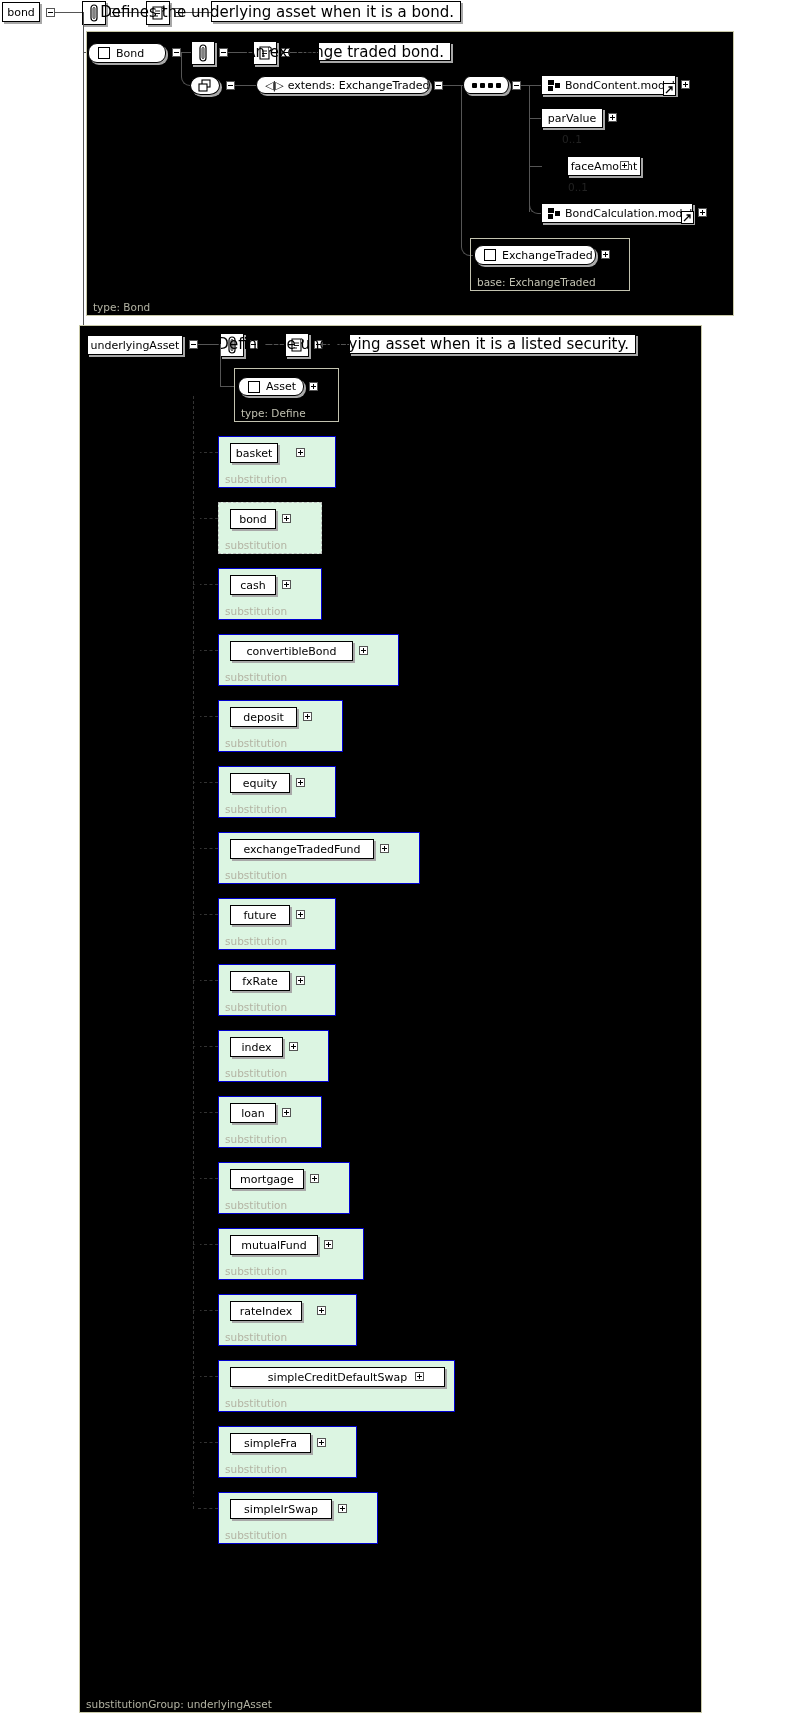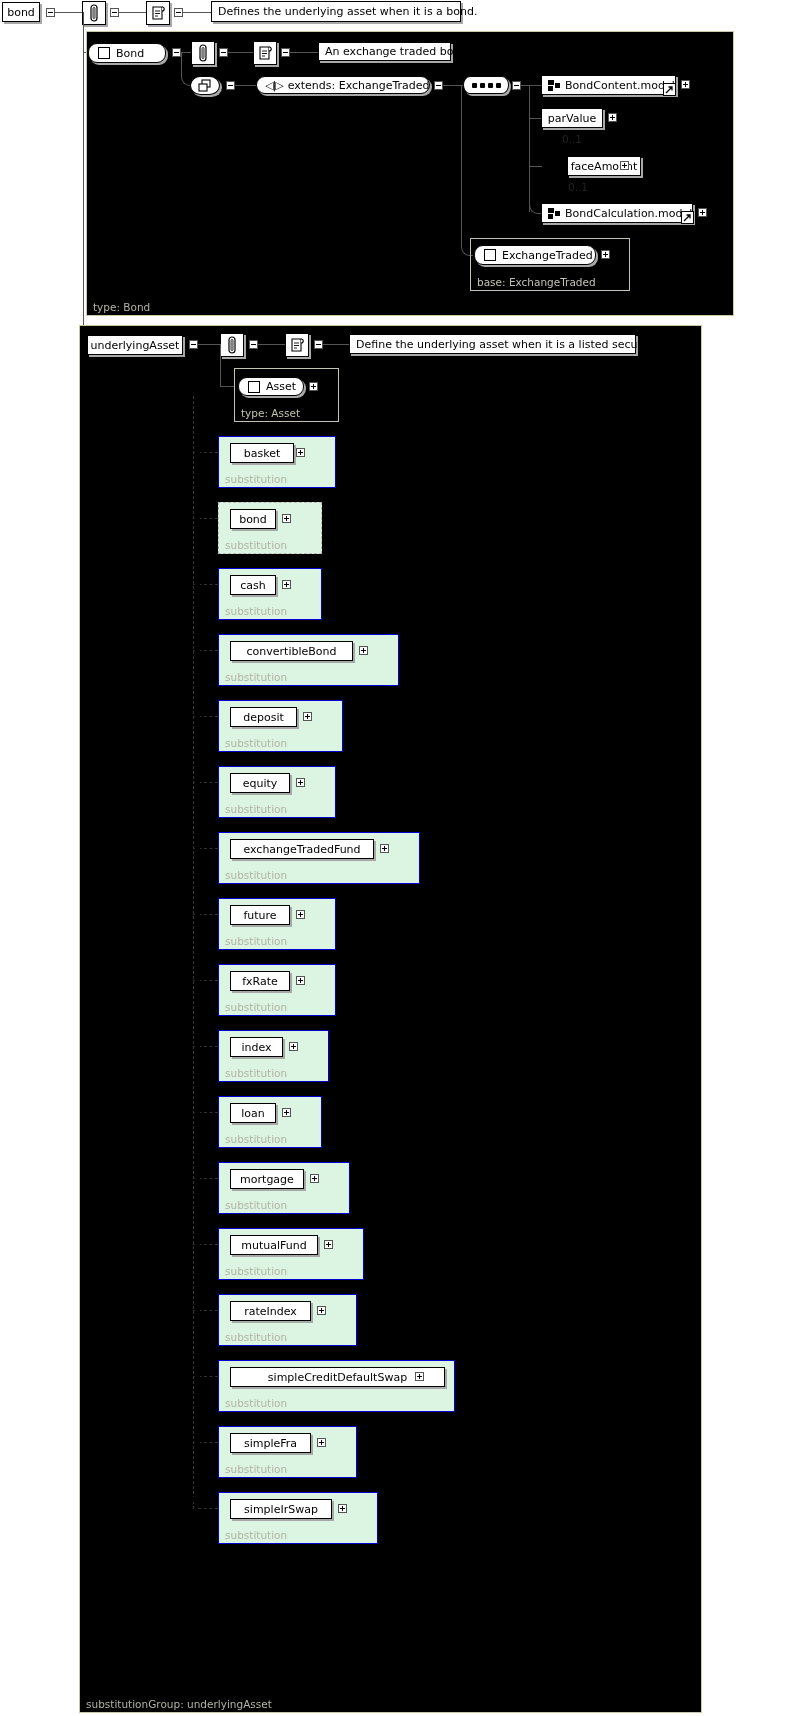--- a/index.html
+++ b/index.html
@@ -73,21 +73,21 @@
     position:absolute;width:24px;height:24px;background:#fff;border:1px solid #000;
     box-shadow:2px 2px 0 0 #a8a8a8;box-sizing:border-box;
     display:flex;align-items:center;justify-content:center;
   }
 
   
   .docbox{
     position:absolute;background:#fff;border:1px solid #000;
     box-shadow:2px 2px 0 0 #a8a8a8;box-sizing:border-box;
     display:flex;align-items:center;padding:0 6px;
-    font-size:11px;white-space:nowrap;
+    font-size:15px;white-space:nowrap;justify-content:flex-end;
   }
 
   
   .extnode{
     position:absolute;background:#fff;border:1px solid #000;
     box-shadow:2px 2px 0 0 #a8a8a8;box-sizing:border-box;
     border-radius:10px;height:18px;
     display:flex;align-items:center;padding:0 8px;white-space:nowrap;font-size:11px;
   }
   .extglyph{display:inline-block;margin-right:5px;color:#000;font-size:11px;letter-spacing:-1px;}
@@ -342,35 +342,35 @@
 <div class="ln lnh" style="left:323px;top:344px;width:26px;"></div>
 
 <div class="docbox" style="left:349px;top:334px;width:287px;height:20px;">
   <span>Define the underlying asset when it is a listed security.</span>
 </div>
 
 <div class="ln lnv" style="left:220px;top:344px;height:42px;"></div>
 <div class="ln lnh" style="left:220px;top:386px;width:14px;"></div>
 
 <div class="frame frame-inner" style="left:234px;top:368px;width:105px;height:54px;">
-  <span class="framelabel inner">type: Asset</span>
+  <span class="framelabel inner">type: Define</span>
 </div>
 <div class="nodebox rounded" style="left:238px;top:377px;width:66px;height:19px;">
   <span class="sq"></span>
   <span class="lbl">Asset</span>
 </div>
 <div class="exp plus" style="left:309px;top:382px;"></div>
 
 <div class="dash-v" style="left:193px;top:396px;height:1113px;"></div>
 
 <div id="subs">
     <div class="frame frame-green" style="left: 218px; top: 436px; width: 118px; height: 52px;">
       <span class="framelabel">substitution</span>
     </div>
-    <div class="nodebox" style="left: 230px; top: 443px; width: 64px; height: 20px;">
+    <div class="nodebox" style="left: 230px; top: 443px; width: 48px; height: 20px;">
       <span>basket</span>
     </div>
     <div class="exp plus" style="left: 296px; top: 448px;"></div>
     <div class="dash-h" style="left: 193px; top: 452px; width: 25px;"></div>
     <div class="arrowL" style="left: 194px; top: 448px;"></div>
     <div class="frame frame-green-dashed" style="left: 218px; top: 502px; width: 104px; height: 52px;">
       <span class="framelabel">substitution</span>
     </div>
     <div class="nodebox" style="left: 230px; top: 509px; width: 46px; height: 20px;">
       <span>bond</span>
@@ -473,21 +473,21 @@
     </div>
     <div class="nodebox" style="left: 230px; top: 1235px; width: 88px; height: 20px;">
       <span>mutualFund</span>
     </div>
     <div class="exp plus" style="left: 324px; top: 1240px;"></div>
     <div class="dash-h" style="left: 193px; top: 1244px; width: 25px;"></div>
     <div class="arrowL" style="left: 194px; top: 1240px;"></div>
     <div class="frame frame-green" style="left: 218px; top: 1294px; width: 139px; height: 52px;">
       <span class="framelabel">substitution</span>
     </div>
-    <div class="nodebox" style="left: 230px; top: 1301px; width: 81px; height: 20px;">
+    <div class="nodebox" style="left: 230px; top: 1301px; width: 72px; height: 20px;">
       <span>rateIndex</span>
     </div>
     <div class="exp plus" style="left: 317px; top: 1306px;"></div>
     <div class="dash-h" style="left: 193px; top: 1310px; width: 25px;"></div>
     <div class="arrowL" style="left: 194px; top: 1306px;"></div>
     <div class="frame frame-green" style="left: 218px; top: 1360px; width: 237px; height: 52px;">
       <span class="framelabel">substitution</span>
     </div>
     <div class="nodebox" style="left: 230px; top: 1367px; width: 215px; height: 20px;">
       <span>simpleCreditDefaultSwap</span>

